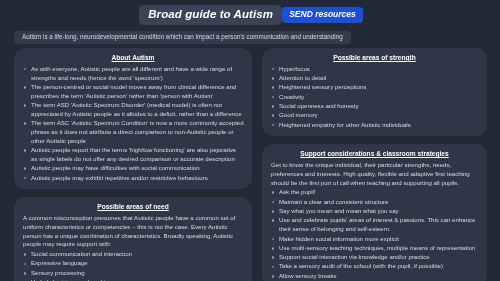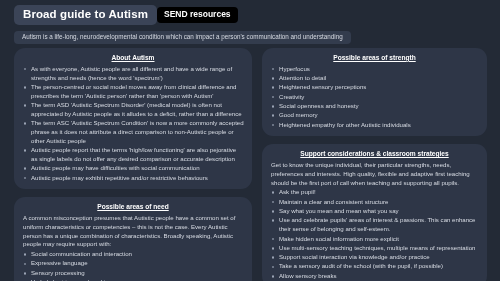--- a/index.html
+++ b/index.html
@@ -7,35 +7,36 @@
     width:500px;height:281px;
     background:#232a36;
     font-family:"Liberation Sans", sans-serif;
     color:#e8eaee;
     overflow:hidden;
   }
   .page{position:relative;width:500px;height:281px;box-sizing:border-box;}
 
   
   .header{
-    display:flex;align-items:center;justify-content:flex-start;
+    display:flex;align-items:center;justify-content:center;
     padding:5px 12px 0 14px;
+    font-style:italic;
   }
   .title-pill{
     background:#3b4457;
     border-radius:5px;
     padding:3px 9px 4px 9px;
     font-size:11.5px;
     font-weight:bold;
     letter-spacing:.1px;
     color:#ffffff;
     line-height:1.15;
   }
   .send-pill{
-    background:#000000;
+    background:#1d4ed8;
     border-radius:4px;
     padding:3px 7px 4px 7px;
     font-size:8.5px;
     font-weight:bold;
     color:#ffffff;
     line-height:1.15;
     white-space:nowrap;
   }
   .subtitle-bar{
     margin:4px 0 0 14px;

